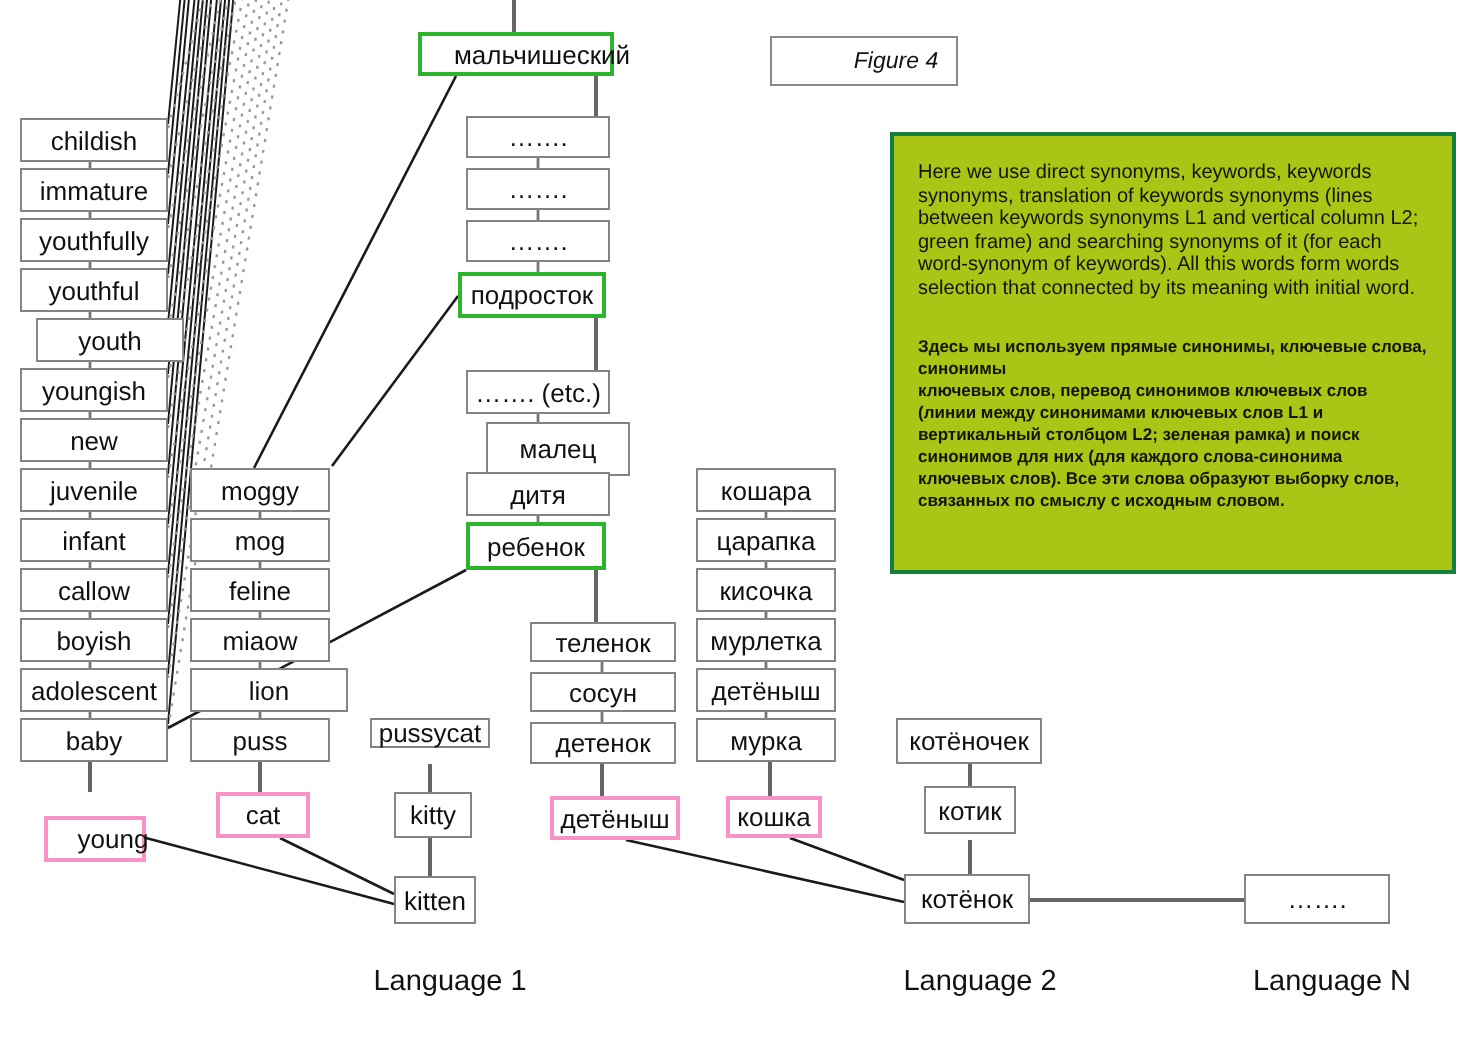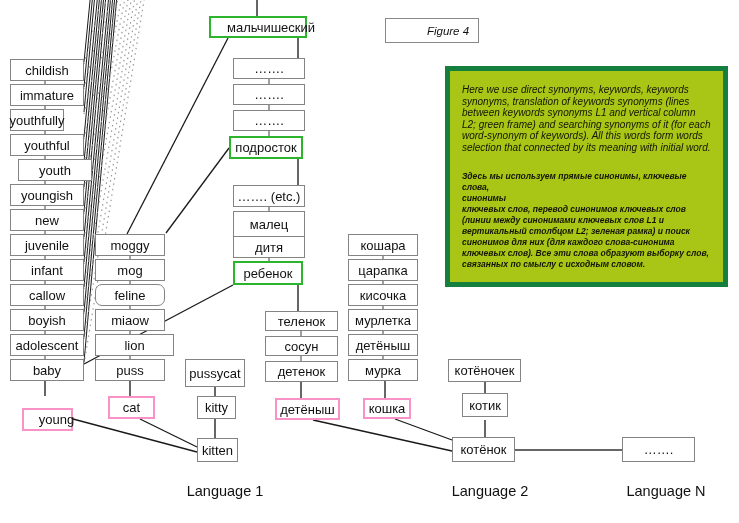--- a/index.html
+++ b/index.html
@@ -9,21 +9,21 @@
   #wires{position:absolute;left:0;top:0;z-index:1;}
   .node{position:absolute;z-index:2;background:#ffffff;border:1px solid #848484;
         display:flex;align-items:center;justify-content:center;box-sizing:border-box;
         font-size:13px;color:#111;white-space:nowrap;}
   .node.green{border-width:2px;}
   .node.pink{border-width:2px;}
   .figbox{position:absolute;z-index:3;left:385px;top:18px;width:60px;height:23px;
           border:1px solid #888;display:flex;align-items:center;justify-content:center;
           font-style:italic;font-size:11.5px;color:#111;background:#fff;padding-left:32px;}
   .notebox{position:absolute;z-index:3;left:445px;top:66px;width:283px;height:221px;
-           box-sizing:border-box;border:5px solid #15803d;padding:13px 12px;font-style:italic;}
+           box-sizing:border-box;border:2px solid #15803d;padding:13px 12px;}
   .note-en{font-size:10px;line-height:1.16;color:#141400;}
   .note-ru{font-size:8.5px;font-weight:bold;line-height:1.3;color:#141400;margin-top:17px;
            white-space:pre-line;}
   .langlabel{position:absolute;z-index:3;top:483px;transform:translateX(-50%);
              font-size:14.5px;color:#111;white-space:nowrap;}
 </style>
 </head>
 <body>
 
 <div id="stage">
@@ -125,49 +125,49 @@
     <div class="note-ru">Здесь мы используем прямые синонимы, ключевые слова,
 синонимы
 ключевых слов, перевод синонимов ключевых слов (линии между синонимами ключевых слов L1 и вертикальный столбцом L2; зеленая рамка) и поиск синонимов для них (для каждого слова-синонима ключевых слов). Все эти слова образуют выборку слов, связанных по смыслу с исходным словом.</div>
   </div>
 
   <div class="langlabel" style="left:225px">Language 1</div>
   <div class="langlabel" style="left:490px">Language 2</div>
   <div class="langlabel" style="left:666px">Language N</div>
 <div class="node gray" style="left: 10px; top: 59px; width: 74px; height: 22px; border-color: rgb(132, 132, 132);">childish</div>
     <div class="node gray" style="left: 10px; top: 84px; width: 74px; height: 22px; border-color: rgb(132, 132, 132);">immature</div>
-    <div class="node gray" style="left: 10px; top: 109px; width: 54px; height: 22px; border-color: rgb(132, 132, 132);">youthfully</div>
+    <div class="node gray" style="left: 10px; top: 109px; width: 74px; height: 22px; border-color: rgb(132, 132, 132);">youthfully</div>
     <div class="node gray" style="left: 10px; top: 134px; width: 74px; height: 22px; border-color: rgb(132, 132, 132);">youthful</div>
     <div class="node gray" style="left: 18px; top: 159px; width: 74px; height: 22px; border-color: rgb(132, 132, 132);">youth</div>
     <div class="node gray" style="left: 10px; top: 184px; width: 74px; height: 22px; border-color: rgb(132, 132, 132);">youngish</div>
     <div class="node gray" style="left: 10px; top: 209px; width: 74px; height: 22px; border-color: rgb(132, 132, 132);">new</div>
     <div class="node gray" style="left: 10px; top: 234px; width: 74px; height: 22px; border-color: rgb(132, 132, 132);">juvenile</div>
     <div class="node gray" style="left: 10px; top: 259px; width: 74px; height: 22px; border-color: rgb(132, 132, 132);">infant</div>
     <div class="node gray" style="left: 10px; top: 284px; width: 74px; height: 22px; border-color: rgb(132, 132, 132);">callow</div>
     <div class="node gray" style="left: 10px; top: 309px; width: 74px; height: 22px; border-color: rgb(132, 132, 132);">boyish</div>
     <div class="node gray" style="left: 10px; top: 334px; width: 74px; height: 22px; border-color: rgb(132, 132, 132);">adolescent</div>
     <div class="node gray" style="left: 10px; top: 359px; width: 74px; height: 22px; border-color: rgb(132, 132, 132);">baby</div>
     <div class="node pink" style="left: 22px; top: 408px; width: 51px; height: 23px; border-color: rgb(249, 146, 198); padding-left: 18px;">young</div>
     <div class="node gray" style="left: 95px; top: 234px; width: 70px; height: 22px; border-color: rgb(132, 132, 132);">moggy</div>
     <div class="node gray" style="left: 95px; top: 259px; width: 70px; height: 22px; border-color: rgb(132, 132, 132);">mog</div>
-    <div class="node gray" style="left: 95px; top: 284px; width: 70px; height: 22px; border-color: rgb(132, 132, 132); border-radius: 7px;">feline</div>
+    <div class="node gray" style="left: 95px; top: 284px; width: 70px; height: 22px; border-color: rgb(132, 132, 132);">feline</div>
     <div class="node gray" style="left: 95px; top: 309px; width: 70px; height: 22px; border-color: rgb(132, 132, 132);">miaow</div>
     <div class="node gray" style="left: 95px; top: 334px; width: 79px; height: 22px; border-color: rgb(132, 132, 132);">lion</div>
     <div class="node gray" style="left: 95px; top: 359px; width: 70px; height: 22px; border-color: rgb(132, 132, 132);">puss</div>
     <div class="node pink" style="left: 108px; top: 396px; width: 47px; height: 23px; border-color: rgb(249, 146, 198);">cat</div>
-    <div class="node gray" style="left: 185px; top: 359px; width: 60px; height: 28px; border-color: rgb(132, 132, 132);">pussycat</div>
+    <div class="node gray" style="left: 185px; top: 359px; width: 60px; height: 15px; border-color: rgb(132, 132, 132);">pussycat</div>
     <div class="node gray" style="left: 197px; top: 396px; width: 39px; height: 23px; border-color: rgb(132, 132, 132);">kitty</div>
     <div class="node gray" style="left: 197px; top: 438px; width: 41px; height: 24px; border-color: rgb(132, 132, 132);">kitten</div>
     <div class="node green" style="left: 209px; top: 16px; width: 98px; height: 22px; border-color: rgb(44, 181, 44); padding-left: 26px;">мальчишеский</div>
     <div class="node gray" style="left: 233px; top: 58px; width: 72px; height: 21px; border-color: rgb(132, 132, 132);">…….</div>
     <div class="node gray" style="left: 233px; top: 84px; width: 72px; height: 21px; border-color: rgb(132, 132, 132);">…….</div>
     <div class="node gray" style="left: 233px; top: 110px; width: 72px; height: 21px; border-color: rgb(132, 132, 132);">…….</div>
     <div class="node green" style="left: 229px; top: 136px; width: 74px; height: 23px; border-color: rgb(44, 181, 44);">подросток</div>
     <div class="node gray" style="left: 233px; top: 185px; width: 72px; height: 22px; border-color: rgb(132, 132, 132);">……. (etc.)</div>
-    <div class="node gray" style="left: 233px; top: 211px; width: 72px; height: 27px; border-color: rgb(132, 132, 132);">малец</div>
+    <div class="node gray" style="left: 243px; top: 211px; width: 72px; height: 27px; border-color: rgb(132, 132, 132);">малец</div>
     <div class="node green" style="left: 233px; top: 261px; width: 70px; height: 24px; border-color: rgb(44, 181, 44);">ребенок</div>
     <div class="node gray" style="left: 233px; top: 236px; width: 72px; height: 22px; border-color: rgb(132, 132, 132);">дитя</div>
     <div class="node gray" style="left: 265px; top: 311px; width: 73px; height: 20px; border-color: rgb(132, 132, 132);">теленок</div>
     <div class="node gray" style="left: 265px; top: 336px; width: 73px; height: 20px; border-color: rgb(132, 132, 132);">сосун</div>
     <div class="node gray" style="left: 265px; top: 361px; width: 73px; height: 21px; border-color: rgb(132, 132, 132);">детенок</div>
     <div class="node pink" style="left: 275px; top: 398px; width: 65px; height: 22px; border-color: rgb(249, 146, 198);">детёныш</div>
     <div class="node gray" style="left: 348px; top: 234px; width: 70px; height: 22px; border-color: rgb(132, 132, 132);">кошара</div>
     <div class="node gray" style="left: 348px; top: 259px; width: 70px; height: 22px; border-color: rgb(132, 132, 132);">царапка</div>
     <div class="node gray" style="left: 348px; top: 284px; width: 70px; height: 22px; border-color: rgb(132, 132, 132);">кисочка</div>
     <div class="node gray" style="left: 348px; top: 309px; width: 70px; height: 22px; border-color: rgb(132, 132, 132);">мурлетка</div>

